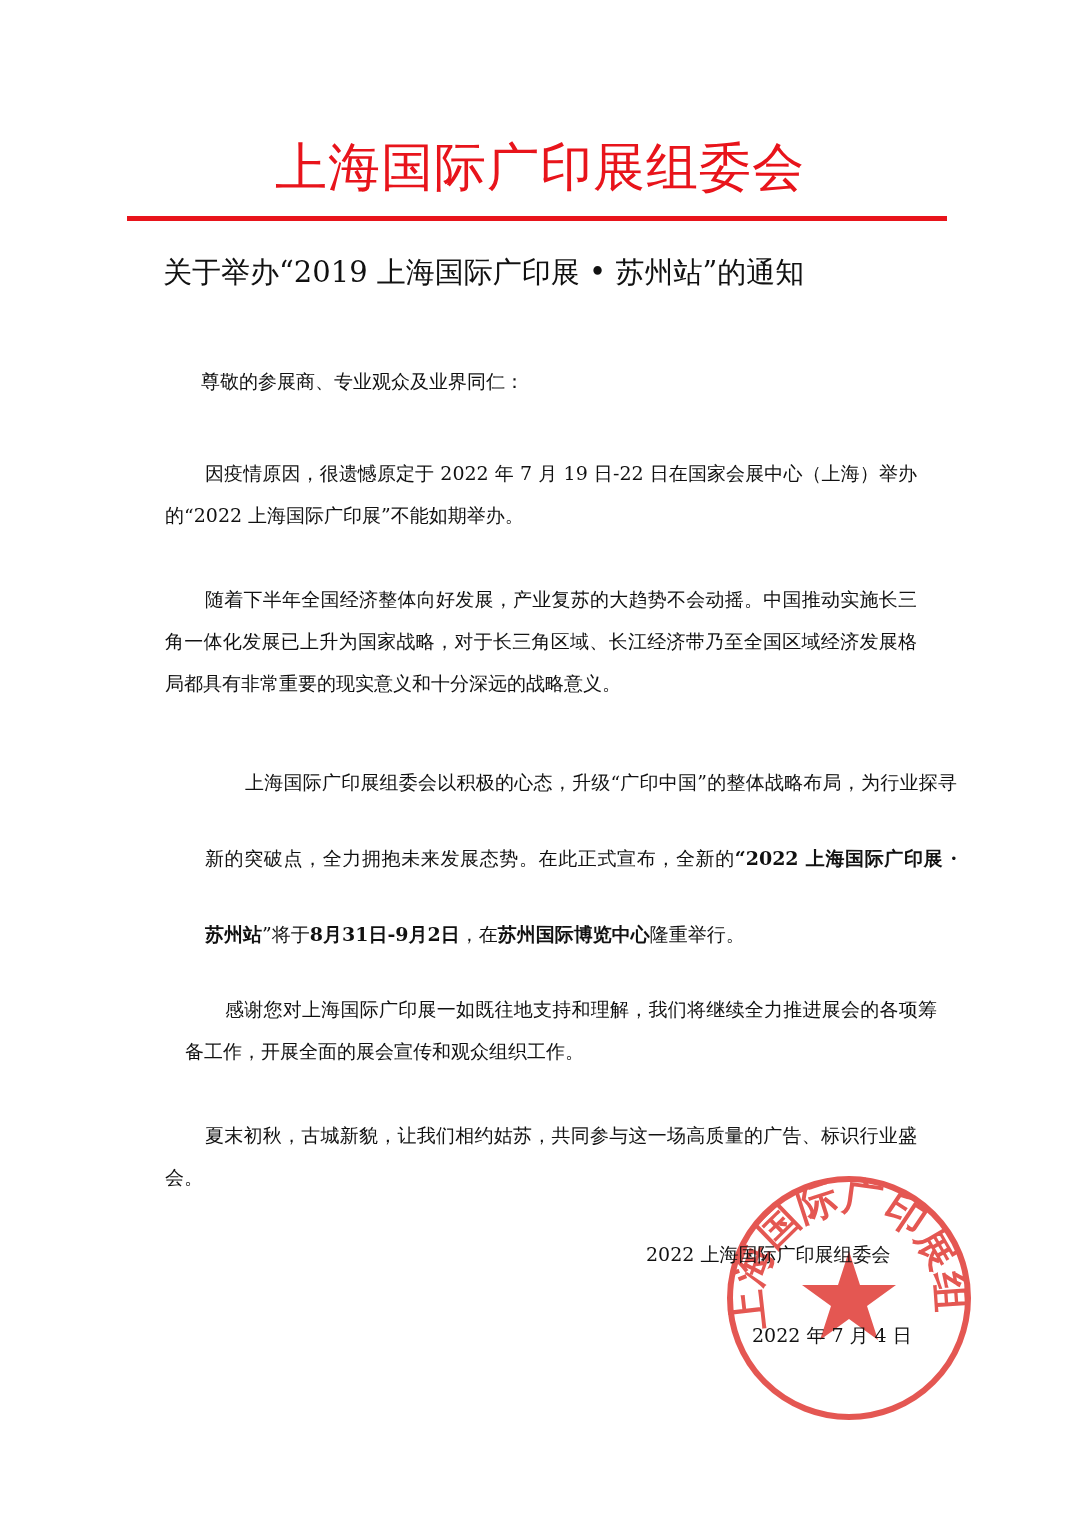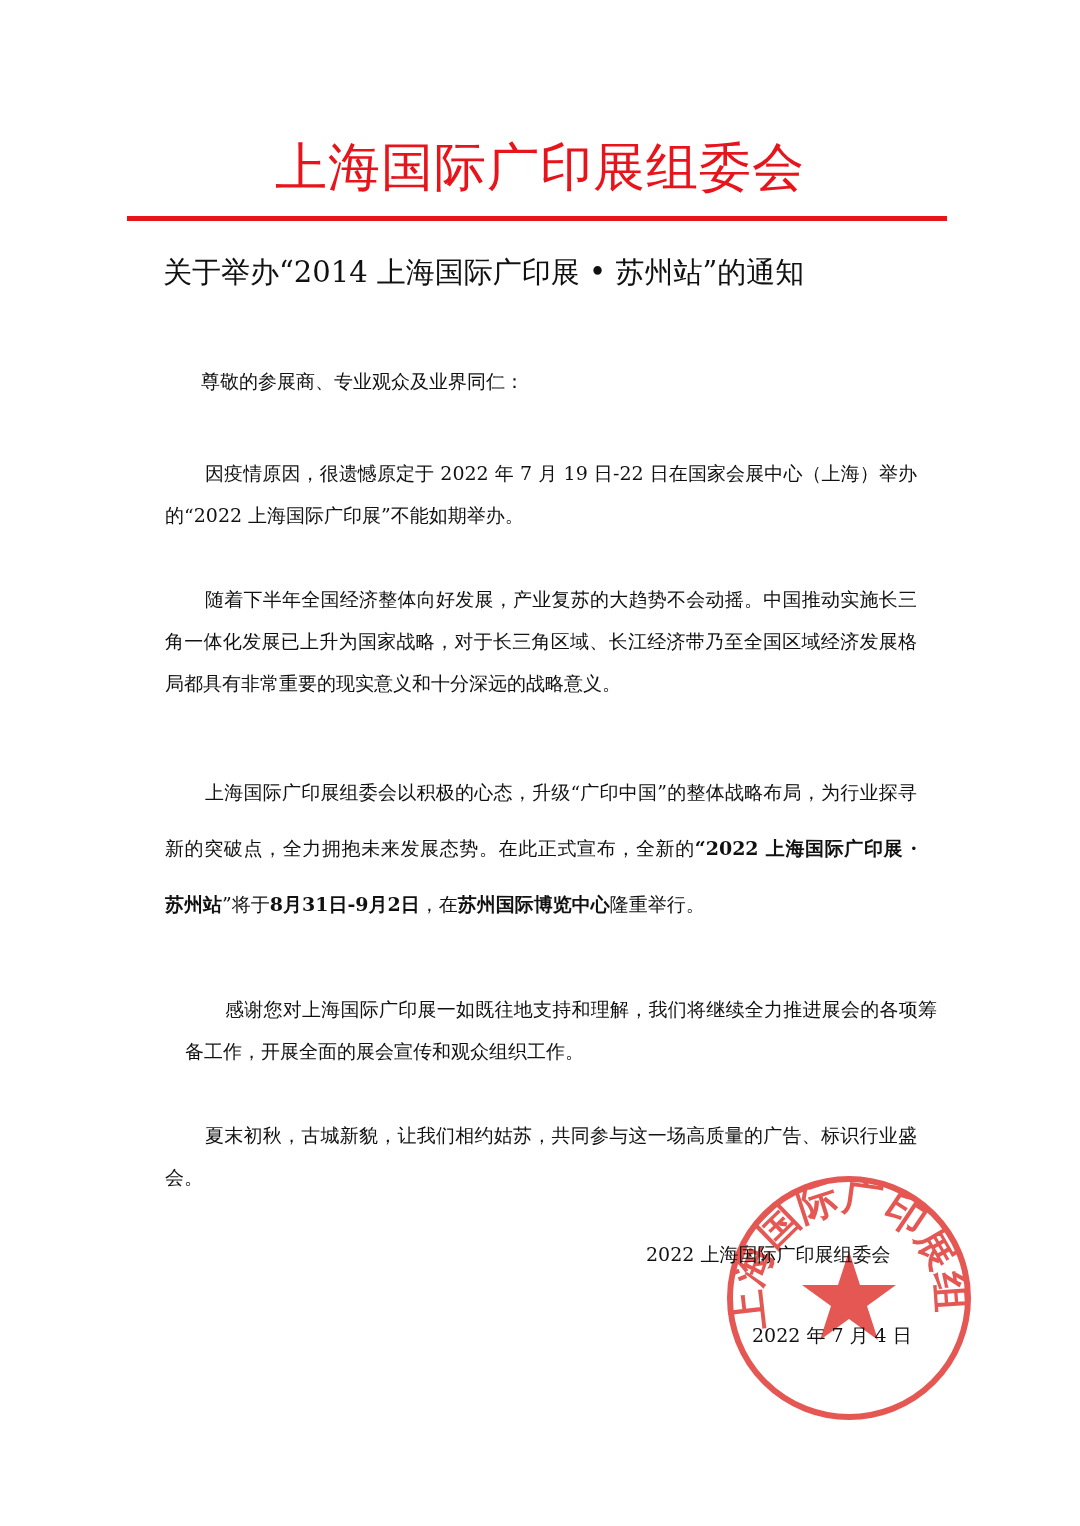--- a/index.html
+++ b/index.html
@@ -10,35 +10,35 @@
                 font-size: 52px; color: #e8141b; letter-spacing: 1px; line-height: 70px; }
   .rule { position: absolute; left: 127px; top: 216px; width: 820px; height: 5px; background: #e8141b; }
   .doc-title { position: absolute; left: 163px; top: 250px; width: 760px;
                font-size: 29px; line-height: 44px; white-space: nowrap; color: #111; }
   .p { position: absolute; left: 165px; width: 752px; font-size: 19px; color: #111;
        text-align: justify; }
   .indent { text-indent: 40px; }
   .salutation { top: 366px; line-height: 30px; margin-left: 36px; }
   .p1 { top: 452px; line-height: 42px; }
   .p2 { top: 578px; line-height: 42px; }
-  .p3 { top: 764px; line-height: 56px; }
+  .p3 { top: 744px; line-height: 76px; margin-left: 40px; }
   .p4 { top: 988px; line-height: 42px; margin-left: 20px; }
   .p5 { top: 1114px; line-height: 42px; }
   b { font-weight: bold; }
   .sign-org { position: absolute; left: 646px; top: 1240px; font-size: 19px; line-height: 28px; white-space: nowrap; z-index: 2; }
   .sign-date { position: absolute; left: 752px; top: 1321px; font-size: 19px; line-height: 28px; white-space: nowrap; z-index: 2; }
   .seal { position: absolute; left: 724px; top: 1173px; width: 250px; height: 250px; z-index: 1; opacity: 0.85; }
 </style>
 </head>
 <body>
 
 <div class="letterhead">上海国际广印展组委会</div>
 <div class="rule"></div>
 
-<div class="doc-title">关于举办“2014 上海国际广印展 • 苏州站”的通知</div>
+<div class="doc-title">关于举办“2019 上海国际广印展 • 苏州站”的通知</div>
 
 <div class="p salutation">尊敬的参展商、专业观众及业界同仁：</div>
 
 <div class="p p1 indent">因疫情原因，很遗憾原定于 2022 年 7 月 19 日-22 日在国家会展中心（上海）举办的“2022 上海国际广印展”不能如期举办。</div>
 <div class="p p2 indent">随着下半年全国经济整体向好发展，产业复苏的大趋势不会动摇。中国推动实施长三角一体化发展已上升为国家战略，对于长三角区域、长江经济带乃至全国区域经济发展格局都具有非常重要的现实意义和十分深远的战略意义。</div>
 
 <div class="p p3 indent"><span>上海国际广印展组委会以积极的心态，升级“广印中国”的整体战略布局，为行业探寻新的突破点，全力拥抱未来发展态势。在此正式宣布，全新的</span><b>“2022 上海国际广印展 · 苏州站</b><span>”将于</span><b>8月31日-9月2日</b><span>，在</span><b>苏州国际博览中心</b><span>隆重举行。</span></div>
 
 <div class="p p4 indent">感谢您对上海国际广印展一如既往地支持和理解，我们将继续全力推进展会的各项筹备工作，开展全面的展会宣传和观众组织工作。</div>
 <div class="p p5 indent">夏末初秋，古城新貌，让我们相约姑苏，共同参与这一场高质量的广告、标识行业盛会。</div>

